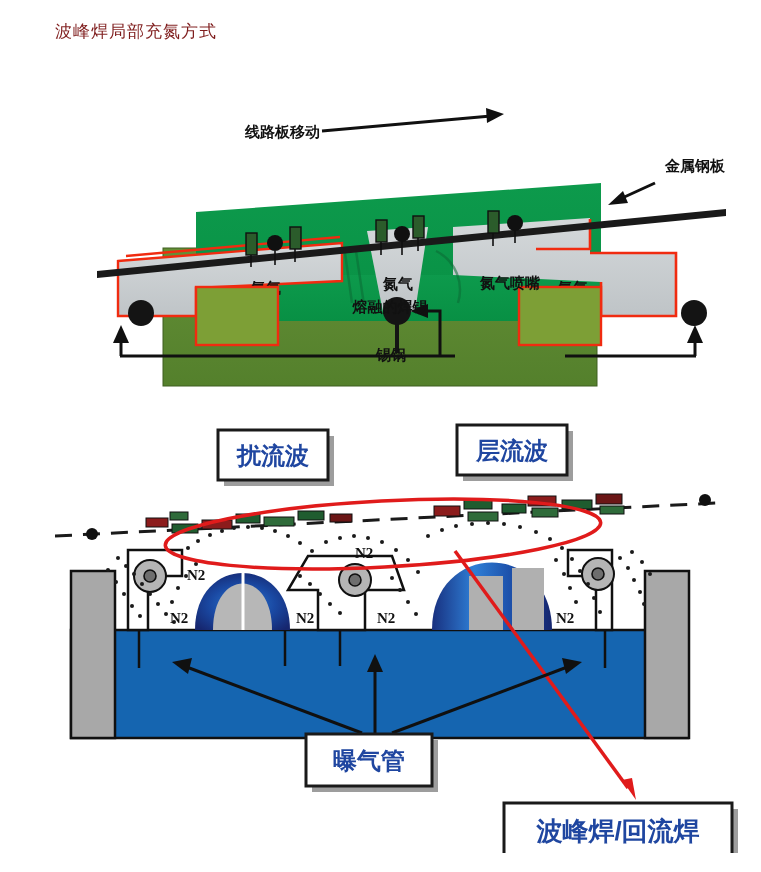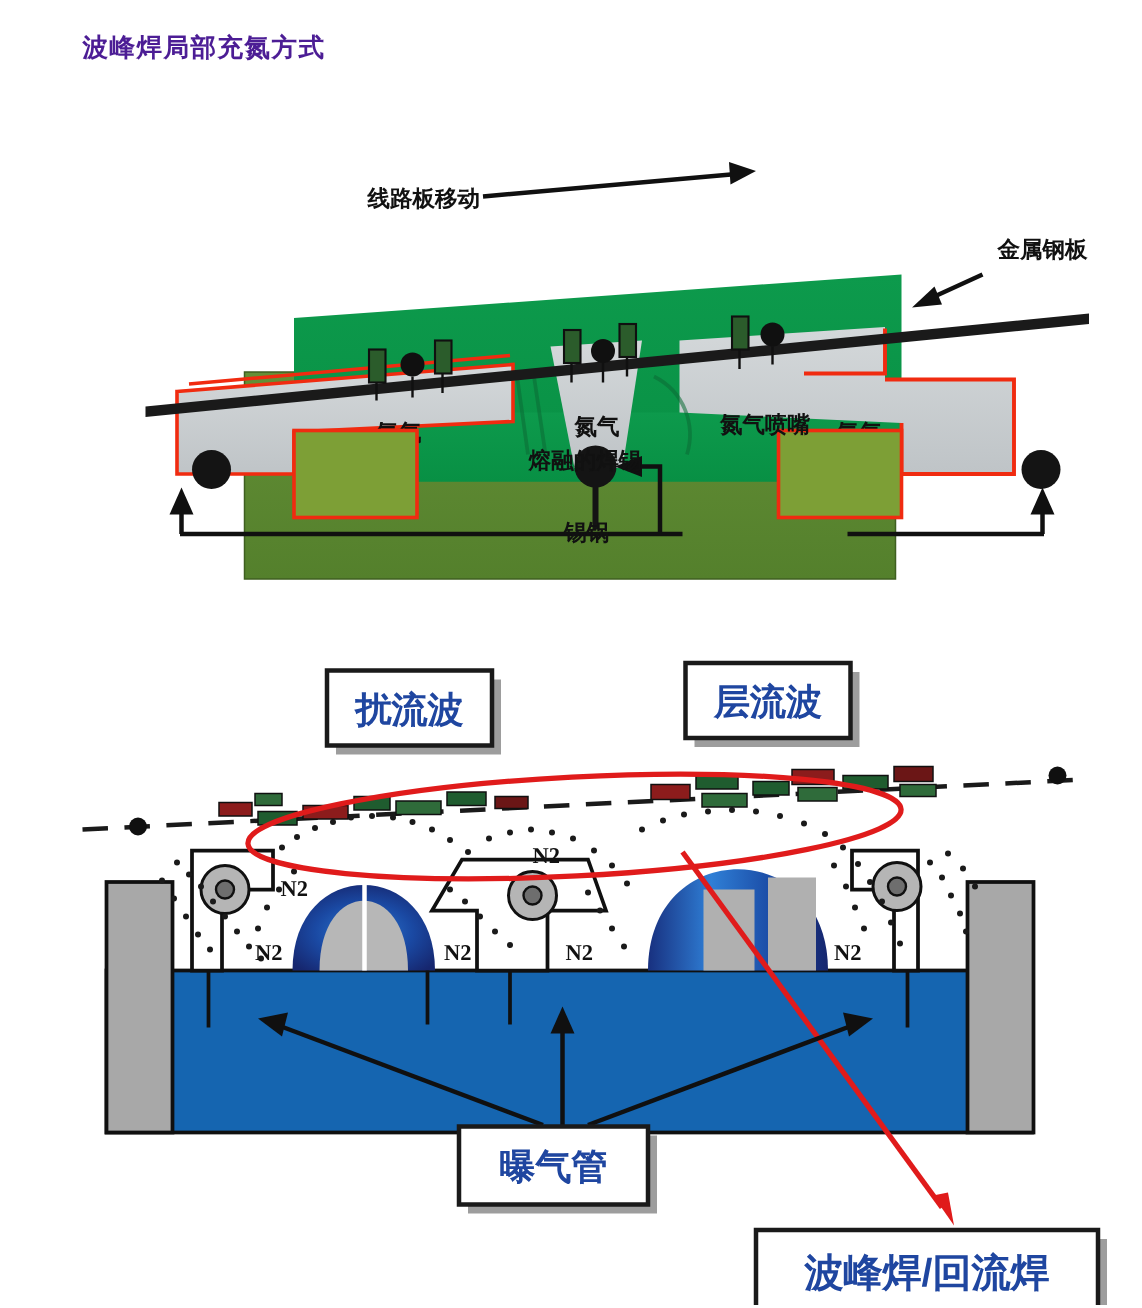--- a/index.html
+++ b/index.html
@@ -13,33 +13,33 @@
     width: 761px;
     height: 872px;
     background: #ffffff;
     overflow: hidden;
   }
   
   #title {
     position: absolute;
     left: 55px; top: 20px;
     font-size: 17px;
-    font-weight: bold;
-    color: #4c1d95;
+    font-weight: normal;
+    color: #7f1d1d;
     letter-spacing: 1px;
     white-space: nowrap;
   }
   
   .figure {
     position: absolute;
     left: 0; top: 0;
     width: 761px;
   }
   #figure-top { height: 330px; top: 75px; }
-  #figure-bottom { height: 440px; top: 425px; }
+  #figure-bottom { height: 440px; top: 408px; }
   .figure svg { display: block; }
 
   .lbl {
     font-family: "Liberation Sans", "DejaVu Sans", sans-serif;
     font-weight: bold;
     fill: #111111;
   }
   .lbl-cn { font-size: 15px; }
   .n2 {
     font-family: "Liberation Serif", "DejaVu Serif", serif;

